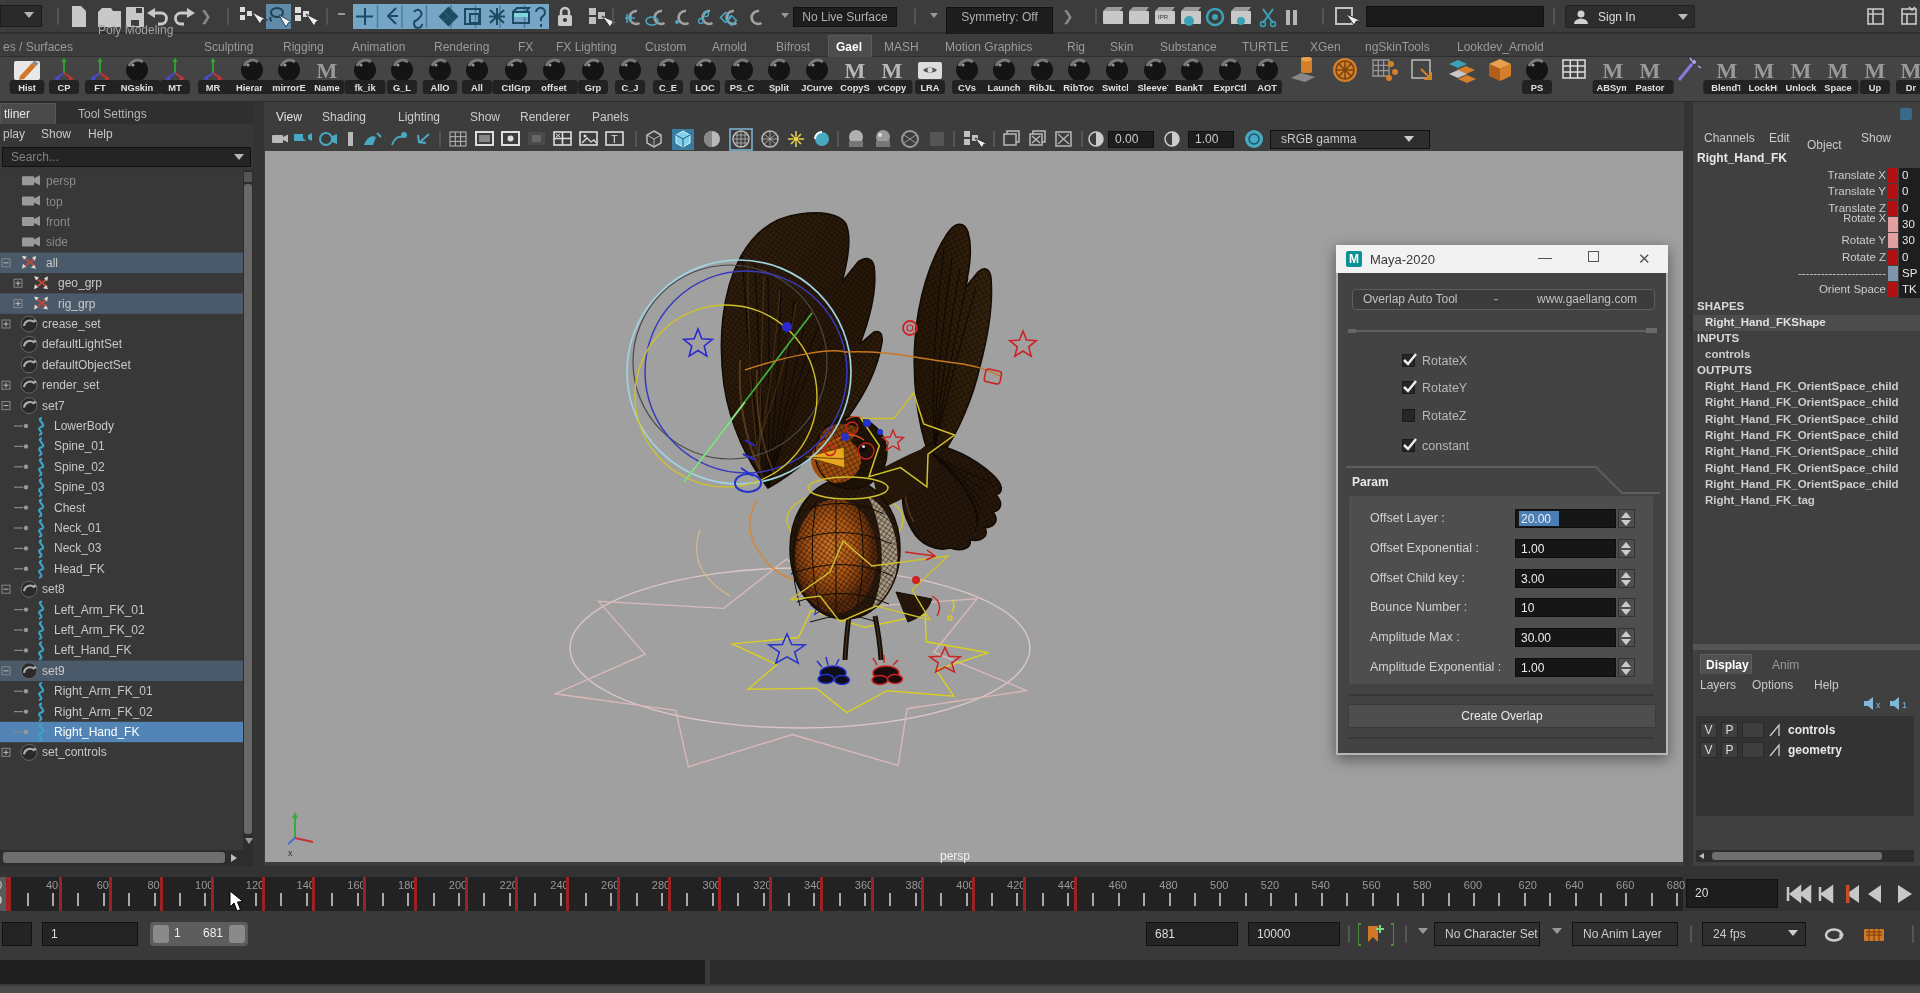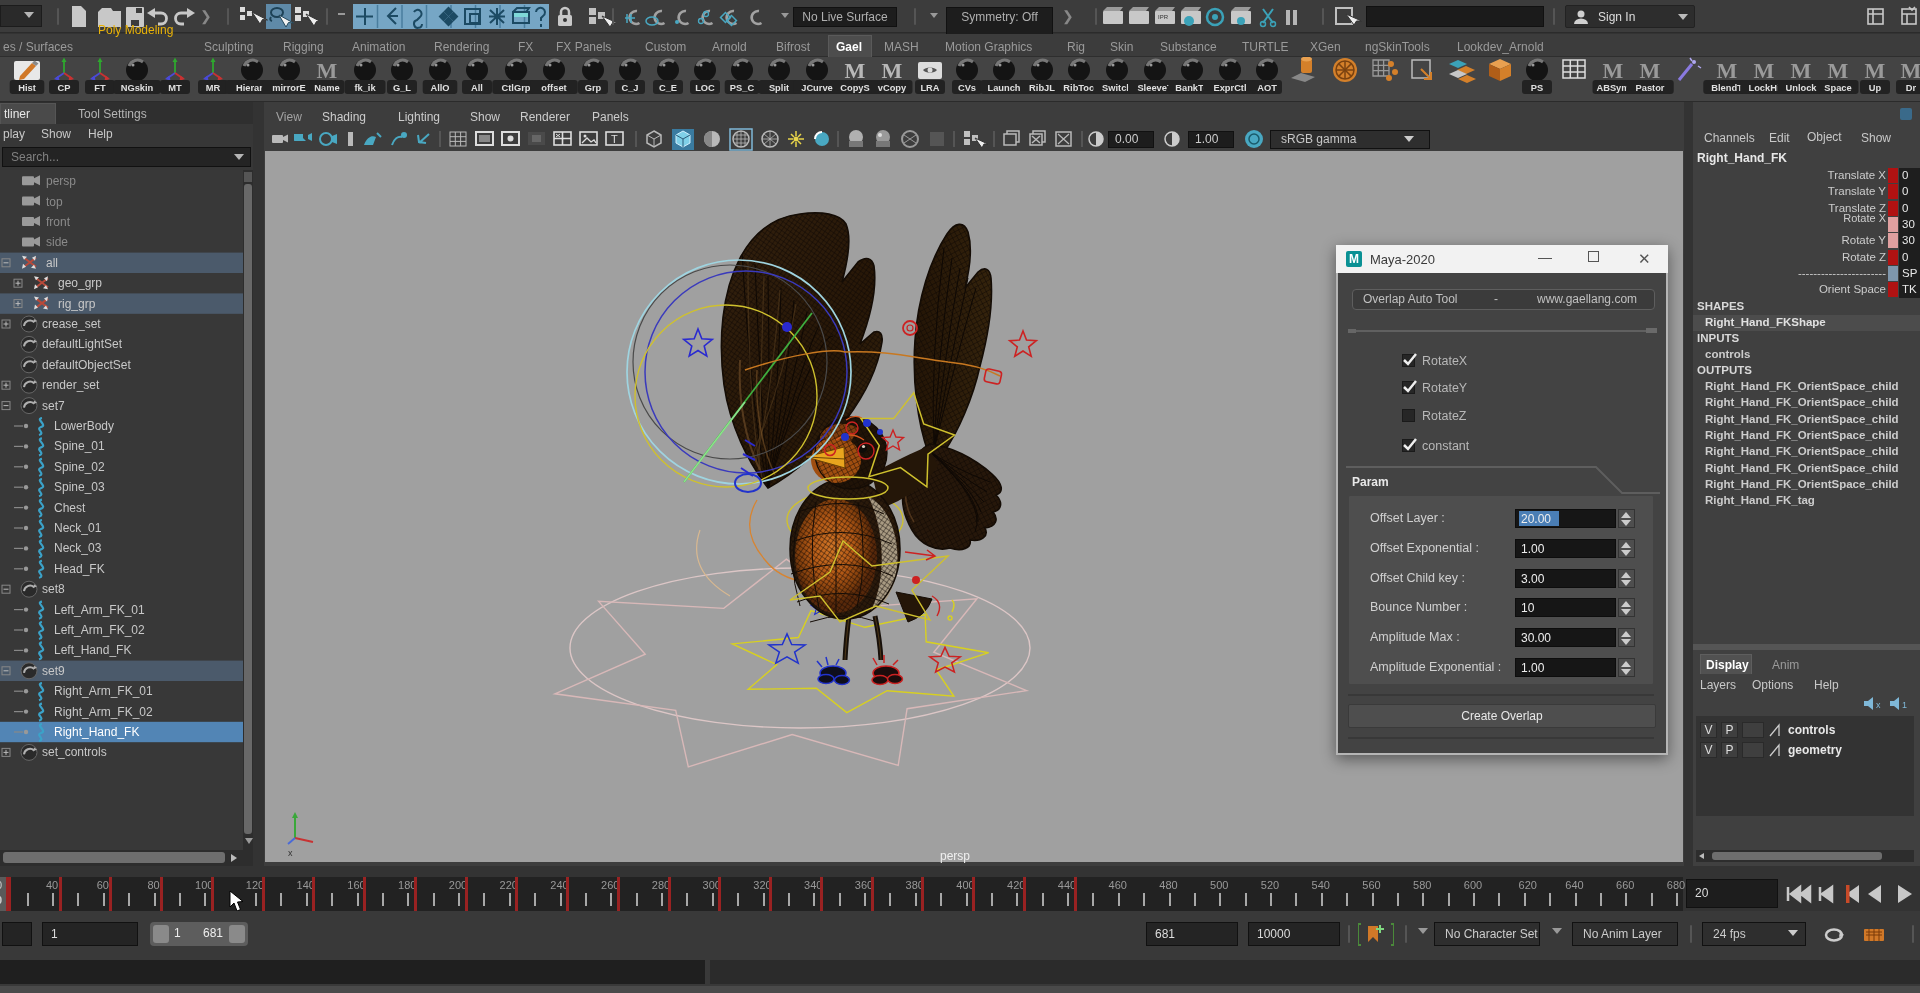--- a/index.html
+++ b/index.html
@@ -154,27 +154,27 @@
 <g fill="none" stroke="#c8c8c8" stroke-width="1.6">
 <rect x="2" y="3" width="15" height="15"></rect>
       <path d="M7 3 v15 M2 8 h15"></path>
 <rect x="36" y="3" width="14" height="15"></rect>
       <path d="M36 8 h14 M41 8 v10"></path>
 <path d="M43 1 l3 3 3 -3" fill="none"></path>
 </g>
   </svg>
 <div class="abs" style="left:0;top:34px;width:1920px;height:23px;background:#3c3c3c;border-bottom:1px solid #2e2e2e;"></div>
 <div class="abs" style="left:3px;top:40px;color:#9a9a9a;">es / Surfaces</div>
-<div class="abs" style="left:98px;top:23px;color:#eab308;">Poly Modeling</div>
+<div class="abs" style="left:98px;top:23px;color:#a3a3a3;">Poly Modeling</div>
 <div class="abs" style="left:204px;top:40px;color:#9a9a9a;">Sculpting</div>
 <div class="abs" style="left:283px;top:40px;color:#9a9a9a;">Rigging</div>
 <div class="abs" style="left:352px;top:40px;color:#9a9a9a;">Animation</div>
 <div class="abs" style="left:434px;top:40px;color:#9a9a9a;">Rendering</div>
 <div class="abs" style="left:518px;top:40px;color:#9a9a9a;">FX</div>
-<div class="abs" style="left:556px;top:40px;color:#9a9a9a;">FX Panels</div>
+<div class="abs" style="left:556px;top:40px;color:#9a9a9a;">FX Lighting</div>
 <div class="abs" style="left:645px;top:40px;color:#9a9a9a;">Custom</div>
 <div class="abs" style="left:712px;top:40px;color:#9a9a9a;">Arnold</div>
 <div class="abs" style="left:776px;top:40px;color:#9a9a9a;">Bifrost</div>
 <div class="abs" style="left:828px;top:35px;width:44px;height:22px;background:#4d4d4d;border:1px solid #5a5a5a;border-bottom:none;"></div>
 <div class="abs" style="left:836px;top:40px;color:#fff;font-weight:bold;">Gael</div>
 <div class="abs" style="left:884px;top:40px;color:#9a9a9a;">MASH</div>
 <div class="abs" style="left:945px;top:40px;color:#9a9a9a;">Motion Graphics</div>
 <div class="abs" style="left:1067px;top:40px;color:#9a9a9a;">Rig</div>
 <div class="abs" style="left:1110px;top:40px;color:#9a9a9a;">Skin</div>
 <div class="abs" style="left:1160px;top:40px;color:#9a9a9a;">Substance</div>
@@ -614,21 +614,21 @@
 <line x1="6" y1="578.9" x2="6" y2="583.9" stroke="#bbb"></line>
 </svg>
 <div class="abs" style="left:243px;top:170px;width:10px;height:680px;background:#2d2d2d;"></div>
 <div class="abs" style="left:244px;top:172px;width:8px;height:10px;background:#555;"></div>
 <div class="abs" style="left:244px;top:184px;width:8px;height:650px;background:#686868;border-radius:3px;"></div>
 <div class="abs" style="left:245px;top:838px;width:0;height:0;border-left:4px solid transparent;border-right:4px solid transparent;border-top:6px solid #999;"></div>
 <div class="abs" style="left:0;top:850px;width:253px;height:16px;background:#2d2d2d;"></div>
 <div class="abs" style="left:3px;top:852px;width:222px;height:11px;background:#6e6e6e;border-radius:3px;"></div>
 <div class="abs" style="left:231px;top:854px;width:0;height:0;border-top:4px solid transparent;border-bottom:4px solid transparent;border-left:6px solid #bbb;"></div>
 <div class="abs" style="left:264px;top:102px;width:1420px;height:764px;background:#3d3d3d;"></div>
-<div class="abs" style="left:276px;top:110px;color:#a3a3a3;">View</div>
+<div class="abs" style="left:276px;top:110px;color:#e5e5e5;">View</div>
 <div class="abs" style="left:322px;top:110px;color:#ccc;">Shading</div>
 <div class="abs" style="left:398px;top:110px;color:#ccc;">Lighting</div>
 <div class="abs" style="left:470px;top:110px;color:#ccc;">Show</div>
 <div class="abs" style="left:520px;top:110px;color:#ccc;">Renderer</div>
 <div class="abs" style="left:592px;top:110px;color:#ccc;">Panels</div>
 <svg class="abs" style="left:264px;top:127px;" width="1420" height="24" viewBox="0 0 1420 24">
 <g fill="#b9b9b9">
 <rect x="8" y="8" width="11" height="8" rx="1"></rect>
       <path d="M19 10 l5 -2.5 v8 l-5 -2.5 z"></path>
 <path d="M36 8 a6 6 0 0 0 -6 6 h12 z" fill="#49a8c2"></path>
@@ -869,21 +869,21 @@
       <path d="M295 838 l18 4" stroke="#c83232"></path>
       <path d="M295 838 l-7 6" stroke="#4a6ad8"></path>
     </g>
 <path d="M292 818 l3 -6 3 6 z" fill="#3aa83a"></path>
 <text x="288" y="856" font-size="9" fill="#333">x</text>
 </svg>
 <div class="abs" style="left:1693px;top:102px;width:227px;height:546px;background:#404040;"></div>
 <div class="abs" style="left:1900px;top:108px;width:12px;height:12px;background:#3a6a8a;border-radius:2px;"></div>
 <div class="abs" style="left:1704px;top:131px;color:#c8c8c8;">Channels</div>
 <div class="abs" style="left:1769px;top:131px;color:#c8c8c8;">Edit</div>
-<div class="abs" style="left:1807px;top:130px;color:#c8c8c8;">Object</div>
+<div class="abs" style="left:1807px;top:138px;color:#c8c8c8;">Object</div>
 <div class="abs" style="left:1861px;top:131px;color:#c8c8c8;">Show</div>
 <div class="abs" style="left:1697px;top:151px;color:#e8e8e8;font-weight:bold;">Right_Hand_FK</div>
 <div class="abs" style="left:1899px;top:168px;width:21px;height:130px;background:#1e1e1e;"></div>
 <div class="abs" style="left:1700px;top:169px;width:186px;text-align:right;color:#ccc;font-size:11.5px;">Translate X</div>
 <div class="abs" style="left:1888px;top:168px;width:10px;height:15px;background:#b01212;"></div>
 <div class="abs" style="left:1902px;top:169px;color:#e8e8e8;font-size:11.5px;">0</div>
 <div class="abs" style="left:1700px;top:185.3px;width:186px;text-align:right;color:#ccc;font-size:11.5px;">Translate Y</div>
 <div class="abs" style="left:1888px;top:184.3px;width:10px;height:15px;background:#b01212;"></div>
 <div class="abs" style="left:1902px;top:185.3px;color:#e8e8e8;font-size:11.5px;">0</div>
 <div class="abs" style="left:1700px;top:201.60000000000002px;width:186px;text-align:right;color:#ccc;font-size:11.5px;">Translate Z</div>

